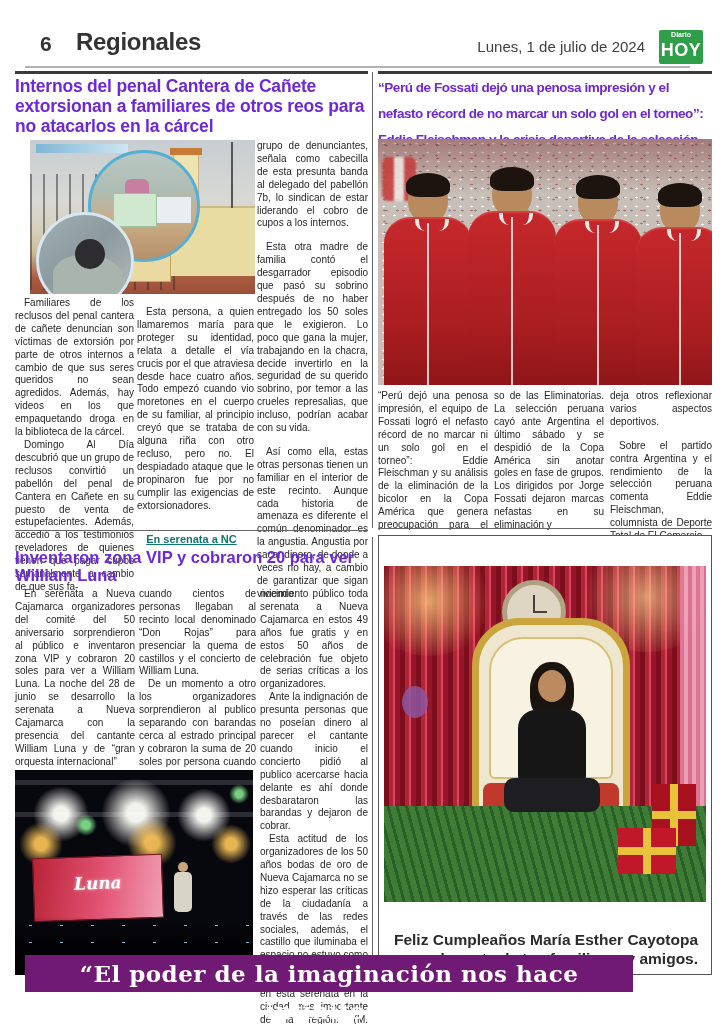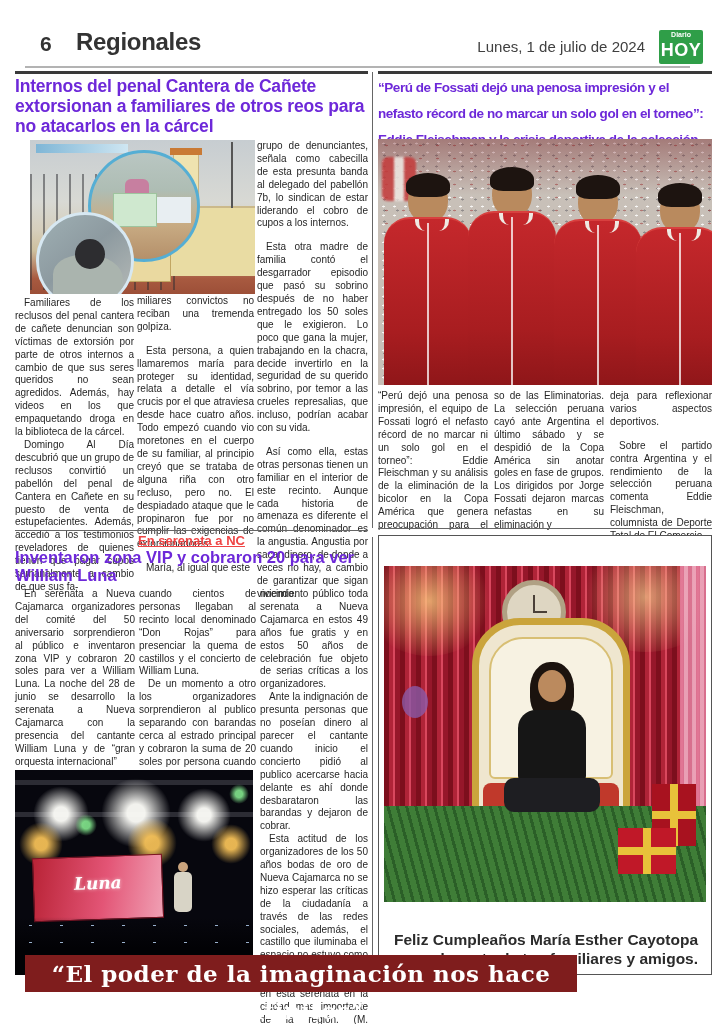--- a/index.html
+++ b/index.html
@@ -114,30 +114,30 @@
   .bd-person .face { position:absolute; left:34px; top:8px; width:28px; height:32px; border-radius:50%; background:#bb8a5e; }
   .bd-person .body { position:absolute; left:14px; top:48px; width:68px; height:74px; border-radius:18px 18px 8px 8px; background:#161616; }
   .bd-person .legs { position:absolute; left:0px; top:116px; width:96px; height:34px; border-radius:10px; background:#1e1e22; }
   .bd-gift1 { position:absolute; right:30px; bottom:28px; width:58px; height:46px; background:#c01828; }
   .bd-gift2 { position:absolute; right:10px; bottom:56px; width:44px; height:62px; background:#a8121f; }
   .bd-gift1::before, .bd-gift2::before { content:""; position:absolute; left:50%; top:0; width:8px; height:100%; margin-left:-4px; background:#e8c23a; }
   .bd-gift1::after, .bd-gift2::after { content:""; position:absolute; top:50%; left:0; height:8px; width:100%; margin-top:-4px; background:#e8c23a; }
   .bd-balloon { position:absolute; left:18px; top:120px; width:26px; height:32px; border-radius:50%; background:#8a5aa8; opacity:.8; }
 
   
-  .kicker { left:15px; top:533px; width:353px; text-align:center; font-size:13px; font-weight:bold; text-decoration:underline; color:#ef4444; }
+  .kicker { left:15px; top:533px; width:353px; text-align:center; font-size:11px; font-weight:bold; text-decoration:underline; color:#0f766e; }
   .hl-serenata { left:15px; top:548px; width:353px; font-size:16.5px; line-height:18px; }
 
   
   .felibox { left:378px; top:535px; width:334px; height:440px; border:1px solid #555; background:#fff; }
   .feli-title { position:absolute; left:0; top:6px; width:100%; text-align:center; font-size:20px; font-weight:bold; color:#2b2b2b; }
   .feli-caption { position:absolute; left:4px; bottom:6px; width:326px; text-align:center; font-size:15.5px; line-height:19px; font-weight:bold; color:#2b2b2b; }
 
   
-  .footer-banner { left:25px; top:955px; width:552px; height:37px; background:#7f1d1d; text-align:center; }
+  .footer-banner { left:25px; top:955px; width:608px; height:37px; background:#701a75; text-align:center; }
   .footer-banner span { font-family:"DejaVu Serif", serif; font-weight:bold; font-size:23px; line-height:37px; color:#fff; letter-spacing:0.5px; }
 </style>
 </head>
 <body>
 
 <div class="abs page-num">6</div>
 <div class="abs section-title">Regionales</div>
 <div class="abs date-line">Lunes, 1  de julio de  2024</div>
 <div class="abs logo">
   <span class="logo-top">Diario</span>
@@ -168,23 +168,21 @@
     <div class="back"></div>
     <div class="head"></div>
   </div>
 </div>
 
 <div class="abs col" style="left:15px; top:297px; width:119px;">
   <p>Familiares de los reclusos del penal cantera de cañete denuncian son víctimas de extorsión por parte de otros internos a cambio de que sus seres queridos no sean agredidos. Además, hay videos en los que empaquetando droga en la biblioteca de la cárcel.</p>
   <p>Domingo Al Día descubrió que un grupo de reclusos convirtió un pabellón del penal de Cantera en Cañete en su puesto de venta de estupefacientes. Además, accedió a los testimonios reveladores de quienes tienen que pagar cupos semanalmente a cambio de que sus fa-</p>
 </div>
 <div class="abs col" style="left:137px; top:295px; width:117px;">
-  <p class="noind">miliares convictos no reciban una tremenda golpiza.</p>
   <p class="gap">Esta persona, a quien llamaremos maría para proteger su identidad, relata a detalle el vía crucis por el que atraviesa desde hace cuatro años. Todo empezó cuando vio moretones en el cuerpo de su familiar, al principio creyó que se trataba de alguna riña con otro recluso, pero no. El despiadado ataque que le propinaron fue por no cumplir las exigencias de extorsionadores.</p>
-  <p class="gap">María, al igual que este</p>
 </div>
 <div class="abs col" style="left:257px; top:140px; width:111px;">
   <p class="noind">grupo de denunciantes, señala como cabecilla de esta presunta banda al delegado del pabellón 7b, lo sindican de estar liderando el cobro de cupos a los internos.</p>
   <p class="gap">Esta otra madre de familia contó el desgarrador episodio que pasó su sobrino después de no haber entregado los 50 soles que le exigieron. Lo poco que gana la mujer, trabajando en la chacra, decide invertirlo en la seguridad de su querido sobrino, por temor a las crueles represalias, que incluso, podrían acabar con su vida.</p>
   <p class="gap">Así como ella, estas otras personas tienen un familiar en el interior de este recinto. Aunque cada historia de amenaza es diferente el común denominador es la angustia. Angustia por sacar dinero, de donde a veces no hay, a cambio de garantizar que sigan viviendo.</p>
 </div>
 
 <div class="abs hl hl-right">“Perú de Fossati dejó una penosa impresión y el nefasto récord de no marcar un solo gol en el torneo”: Eddie Fleischman y la crisis deportiva de la selección</div>
 
 <div class="abs peru-photo">
@@ -208,21 +206,21 @@
     </div>
 </div>
 
 <div class="abs col" style="left:378px; top:390px; width:110px;">
   <p class="noind">“Perú dejó una penosa impresión, el equipo de Fossati logró el nefasto récord de no marcar ni un solo gol en el torneo”: Eddie Fleischman y su análisis de la eliminación de la bicolor en la Copa América que genera preocupación para el regre-</p>
 </div>
 <div class="abs col" style="left:494px; top:390px; width:110px;">
   <p class="noind">so de las Eliminatorias. La selección peruana cayó ante Argentina el último sábado y se despidió de la Copa América sin anotar goles en fase de grupos. Los dirigidos por Jorge Fossati dejaron marcas nefastas en su eliminación y</p>
 </div>
 <div class="abs col" style="left:610px; top:390px; width:102px;">
-  <p class="noind">deja para reflexionar varios aspectos deportivos.</p>
+  <p class="noind">deja otros reflexionar varios aspectos deportivos.</p>
   <p class="gap">Sobre el partido contra Argentina y el rendimiento de la selección peruana comenta Eddie Fleischman, columnista de Deporte Total de El Comercio.</p>
 </div>
 
 <div class="abs" style="left:15px; top:530px; width:353px; height:1px; background:#666;"></div>
 <div class="abs" style="left:378px; top:528px; width:334px; height:1px; background:#666;"></div>
 
 <div class="abs kicker">En serenata a NC</div>
 <div class="abs hl hl-serenata">Inventaron zona VIP y cobraron 20 para ver William Luna</div>
 
 <div class="abs col" style="left:15px; top:588px; width:120px;">

